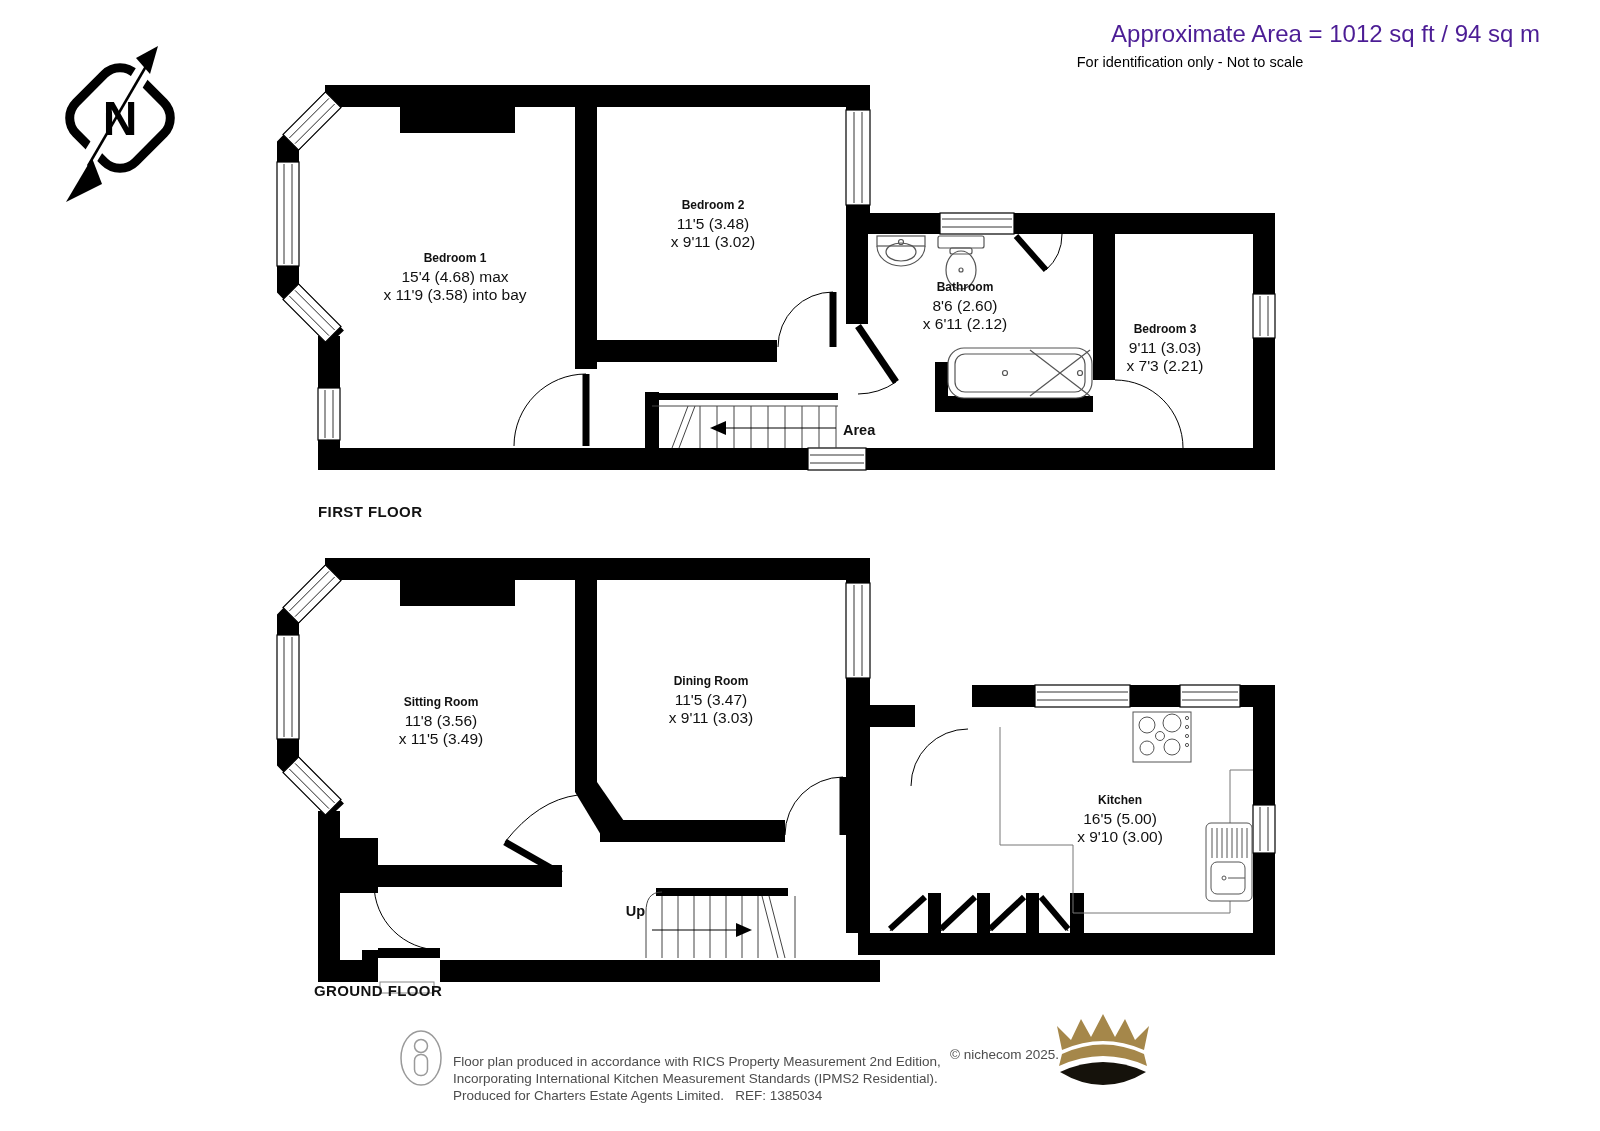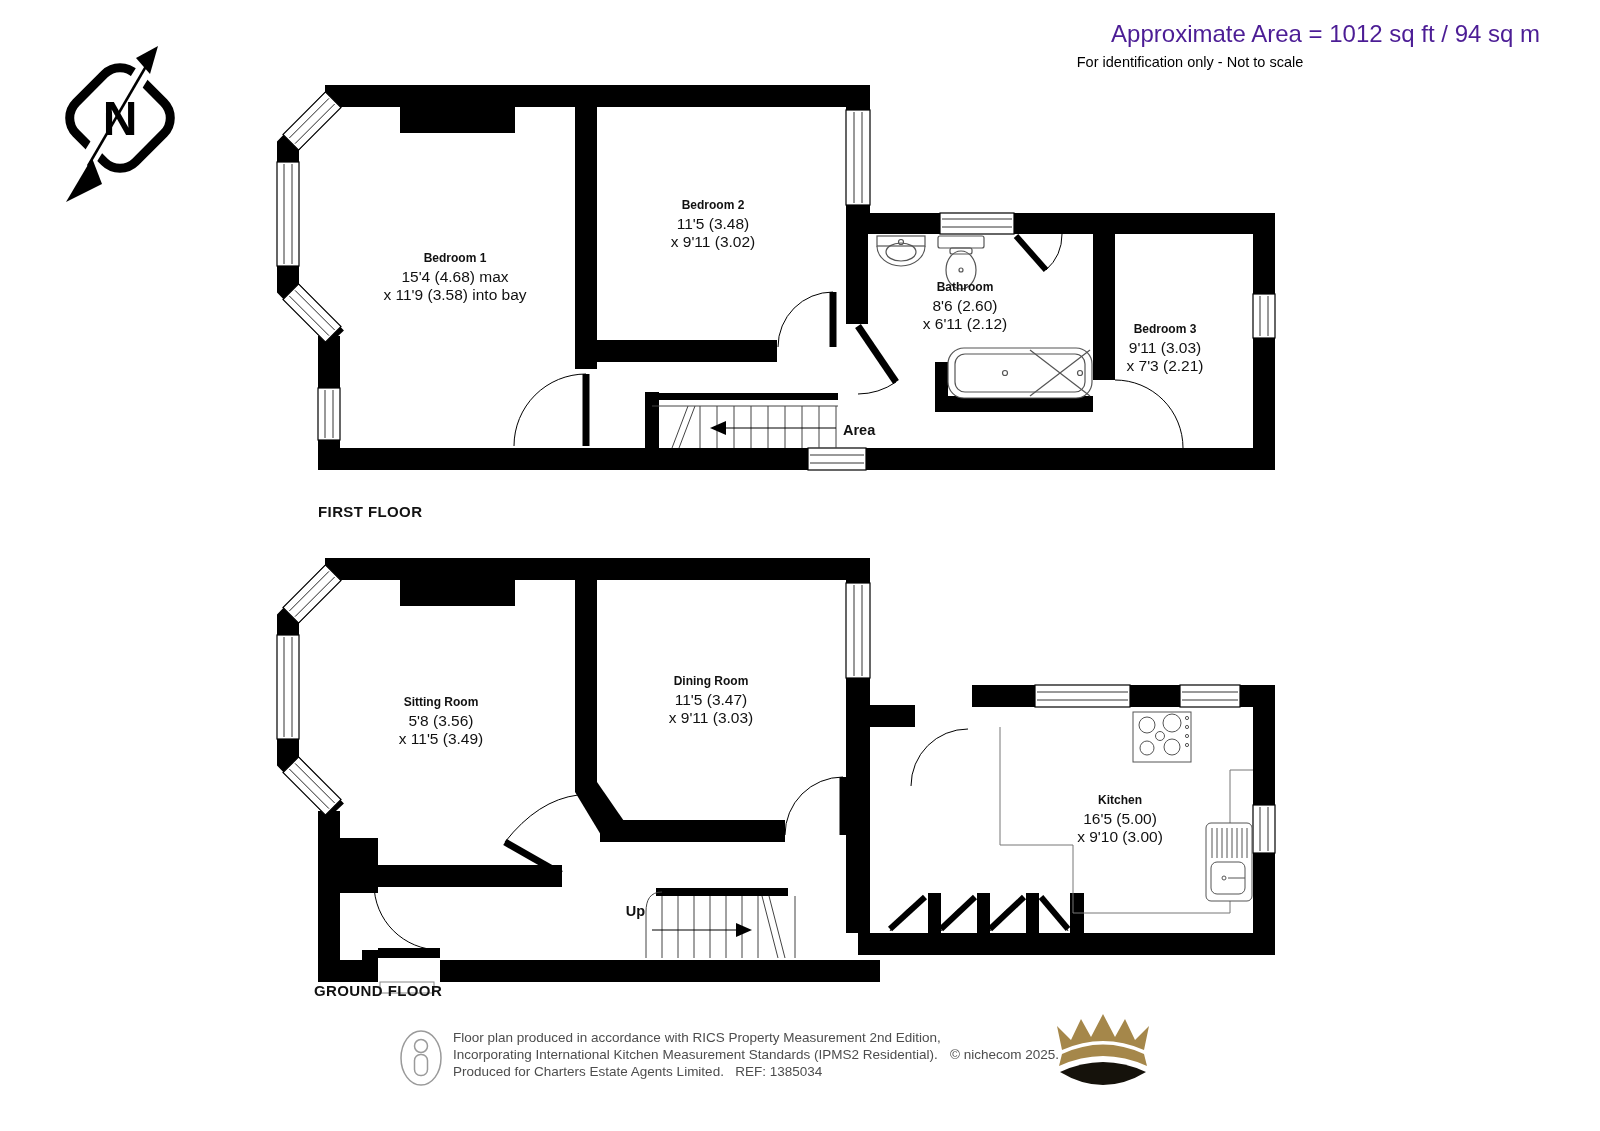--- a/index.html
+++ b/index.html
@@ -7,21 +7,21 @@
          font-family:"Liberation Sans", sans-serif;color:#111;}
   #plan-svg{position:absolute;left:0;top:0;}
   .abs{position:absolute;}
   .hdr-main{font-size:24px;color:#4c1d95;text-align:right;}
   .hdr-sub{font-size:14.5px;color:#000;text-align:center;}
   .room-label{width:260px;text-align:center;line-height:18.5px;}
   .room-name{font-weight:bold;font-size:12px;}
   .room-dim{font-size:15.5px;}
   .floor-label{font-weight:bold;font-size:15px;letter-spacing:0.4px;}
   .stairs-label{font-weight:bold;font-size:14.5px;}
-  .footer-line{font-size:13.5px;color:#4d4d4d;line-height:16.5px;white-space:pre;}
+  .footer-line{font-size:13.5px;color:#4d4d4d;line-height:16.5px;white-space:pre;margin-top:24px;}
   .copyright{font-size:13.5px;color:#4d4d4d;}
 </style>
 </head>
 <body>
 
 <div id="stage">
 
 <svg id="plan-svg" width="1600" height="1131" viewBox="0 0 1600 1131">
 
   <g>
@@ -328,21 +328,21 @@
   <div class="abs room-label" style="left:1035px;top:320px;">
     <div class="room-name">Bedroom 3</div>
     <div class="room-dim">9'11 (3.03)</div>
     <div class="room-dim">x 7'3 (2.21)</div>
   </div>
   <div class="abs stairs-label" style="left:843px;top:422px;">Area</div>
   <div class="abs floor-label" style="left:318px;top:503px;">FIRST FLOOR</div>
 
   <div class="abs room-label" style="left:311px;top:693px;">
     <div class="room-name">Sitting Room</div>
-    <div class="room-dim">5'8 (3.56)</div>
+    <div class="room-dim">11'8 (3.56)</div>
     <div class="room-dim">x 11'5 (3.49)</div>
   </div>
   <div class="abs room-label" style="left:581px;top:672px;">
     <div class="room-name">Dining Room</div>
     <div class="room-dim">11'5 (3.47)</div>
     <div class="room-dim">x 9'11 (3.03)</div>
   </div>
   <div class="abs room-label" style="left:990px;top:791px;">
     <div class="room-name">Kitchen</div>
     <div class="room-dim">16'5 (5.00)</div>

